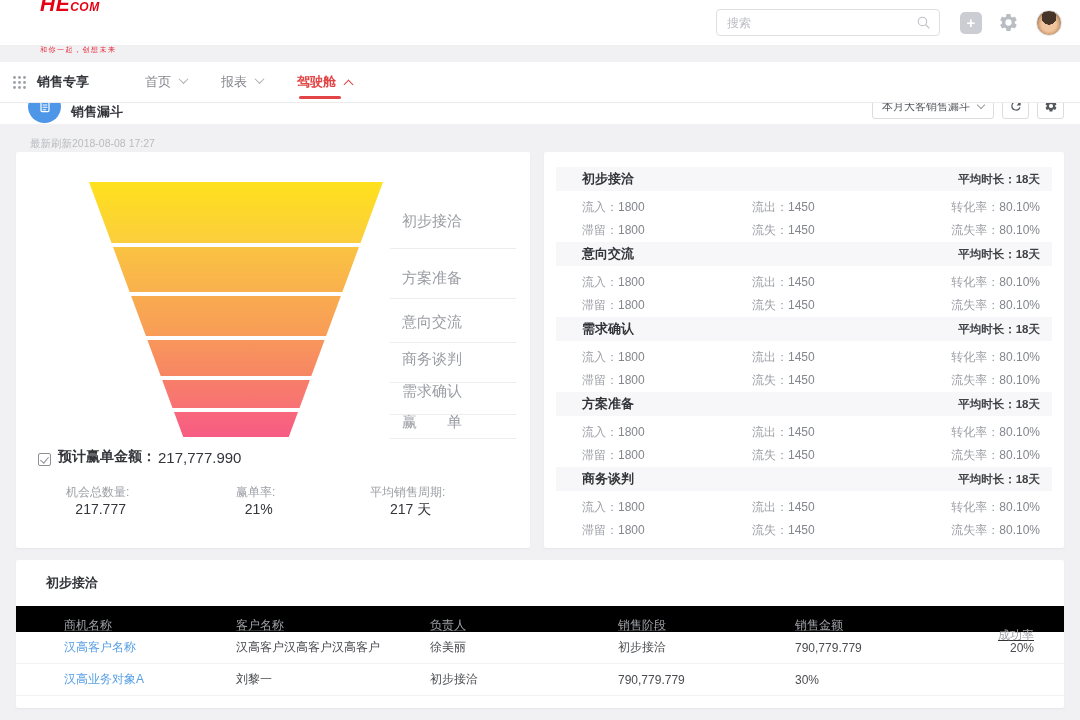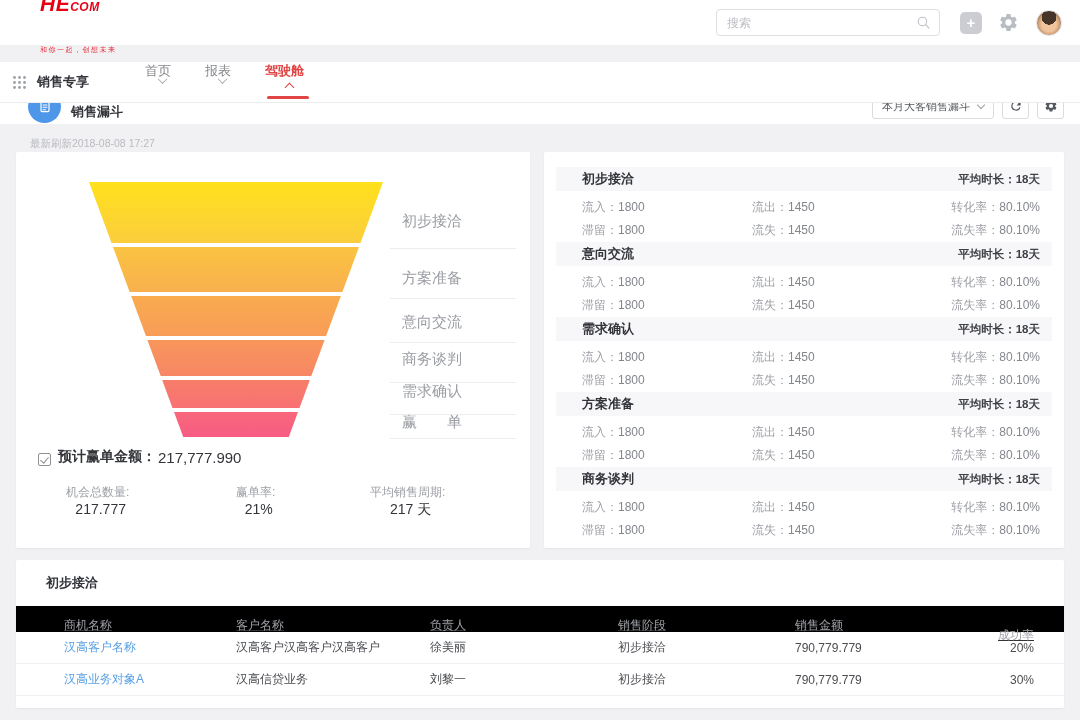--- a/index.html
+++ b/index.html
@@ -29,21 +29,21 @@
   .avatar{width:26px;height:26px;border-radius:50%;margin-right:18px;cursor:pointer;
     background:
       radial-gradient(circle at 50% 26%, #463428 0 34%, transparent 35%),
       radial-gradient(circle at 50% 55%, #EFC49E 0 40%, #D9A87E 55%, #97755B 75%, #6E5440 100%);
     border:1px solid #E5E5E8;}
   
   .navbar{position:absolute;left:0;top:62px;width:1080px;height:41px;background:#fff;
     border-bottom:1px solid #ECECEE;display:flex;align-items:center;padding:0 12px;z-index:2;}
   .gridicon{width:15px;height:15px;margin-right:10px;cursor:pointer;}
   .workspace{font-size:13px;font-weight:700;color:#33353A;}
-  .nav-item{position:relative;height:100%;display:flex;align-items:center;font-size:13px;color:#85878C;cursor:pointer;flex-direction:column;}
+  .nav-item{position:relative;height:100%;display:flex;align-items:center;font-size:13px;color:#85878C;cursor:pointer;}
   .nav-item:nth-of-type(1){margin-left:56px;}
   .nav-item{margin-left:34px;}
   .nav-item .chev{width:7px;height:7px;border-right:1.4px solid #ABADB2;border-bottom:1.4px solid #ABADB2;
     transform:rotate(45deg) translate(-1px,-1px);margin-left:9px;margin-top:-3px;}
   .nav-item.active{color:#E14545;font-weight:700;}
   .nav-item.active .chev{border-color:#E14545;transform:rotate(-135deg);margin-top:4px;}
   .nav-item.active::after{content:"";position:absolute;left:2px;bottom:3px;width:42px;height:3px;
     background:#E14545;border-radius:2px;}
   
   .pageheader{position:absolute;left:0;top:88px;width:1080px;height:36px;background:#fff;
@@ -369,21 +369,20 @@
           <span>汉高客户名称</span>
           <span>汉高客户汉高客户汉高客户</span>
           <span>徐美丽</span>
           <span>初步接洽</span>
           <span>790,779.779</span>
           <span>20%</span>
         </div>
 
         <div class="tgrid trow">
           <span>汉高业务对象A</span>
-          <span>汉高信贷业务</span>
           <span>刘黎一</span>
           <span>初步接洽</span>
           <span>790,779.779</span>
           <span>30%</span>
         </div>
       </div>
   </div>
 </div>
 
 </body></html>

